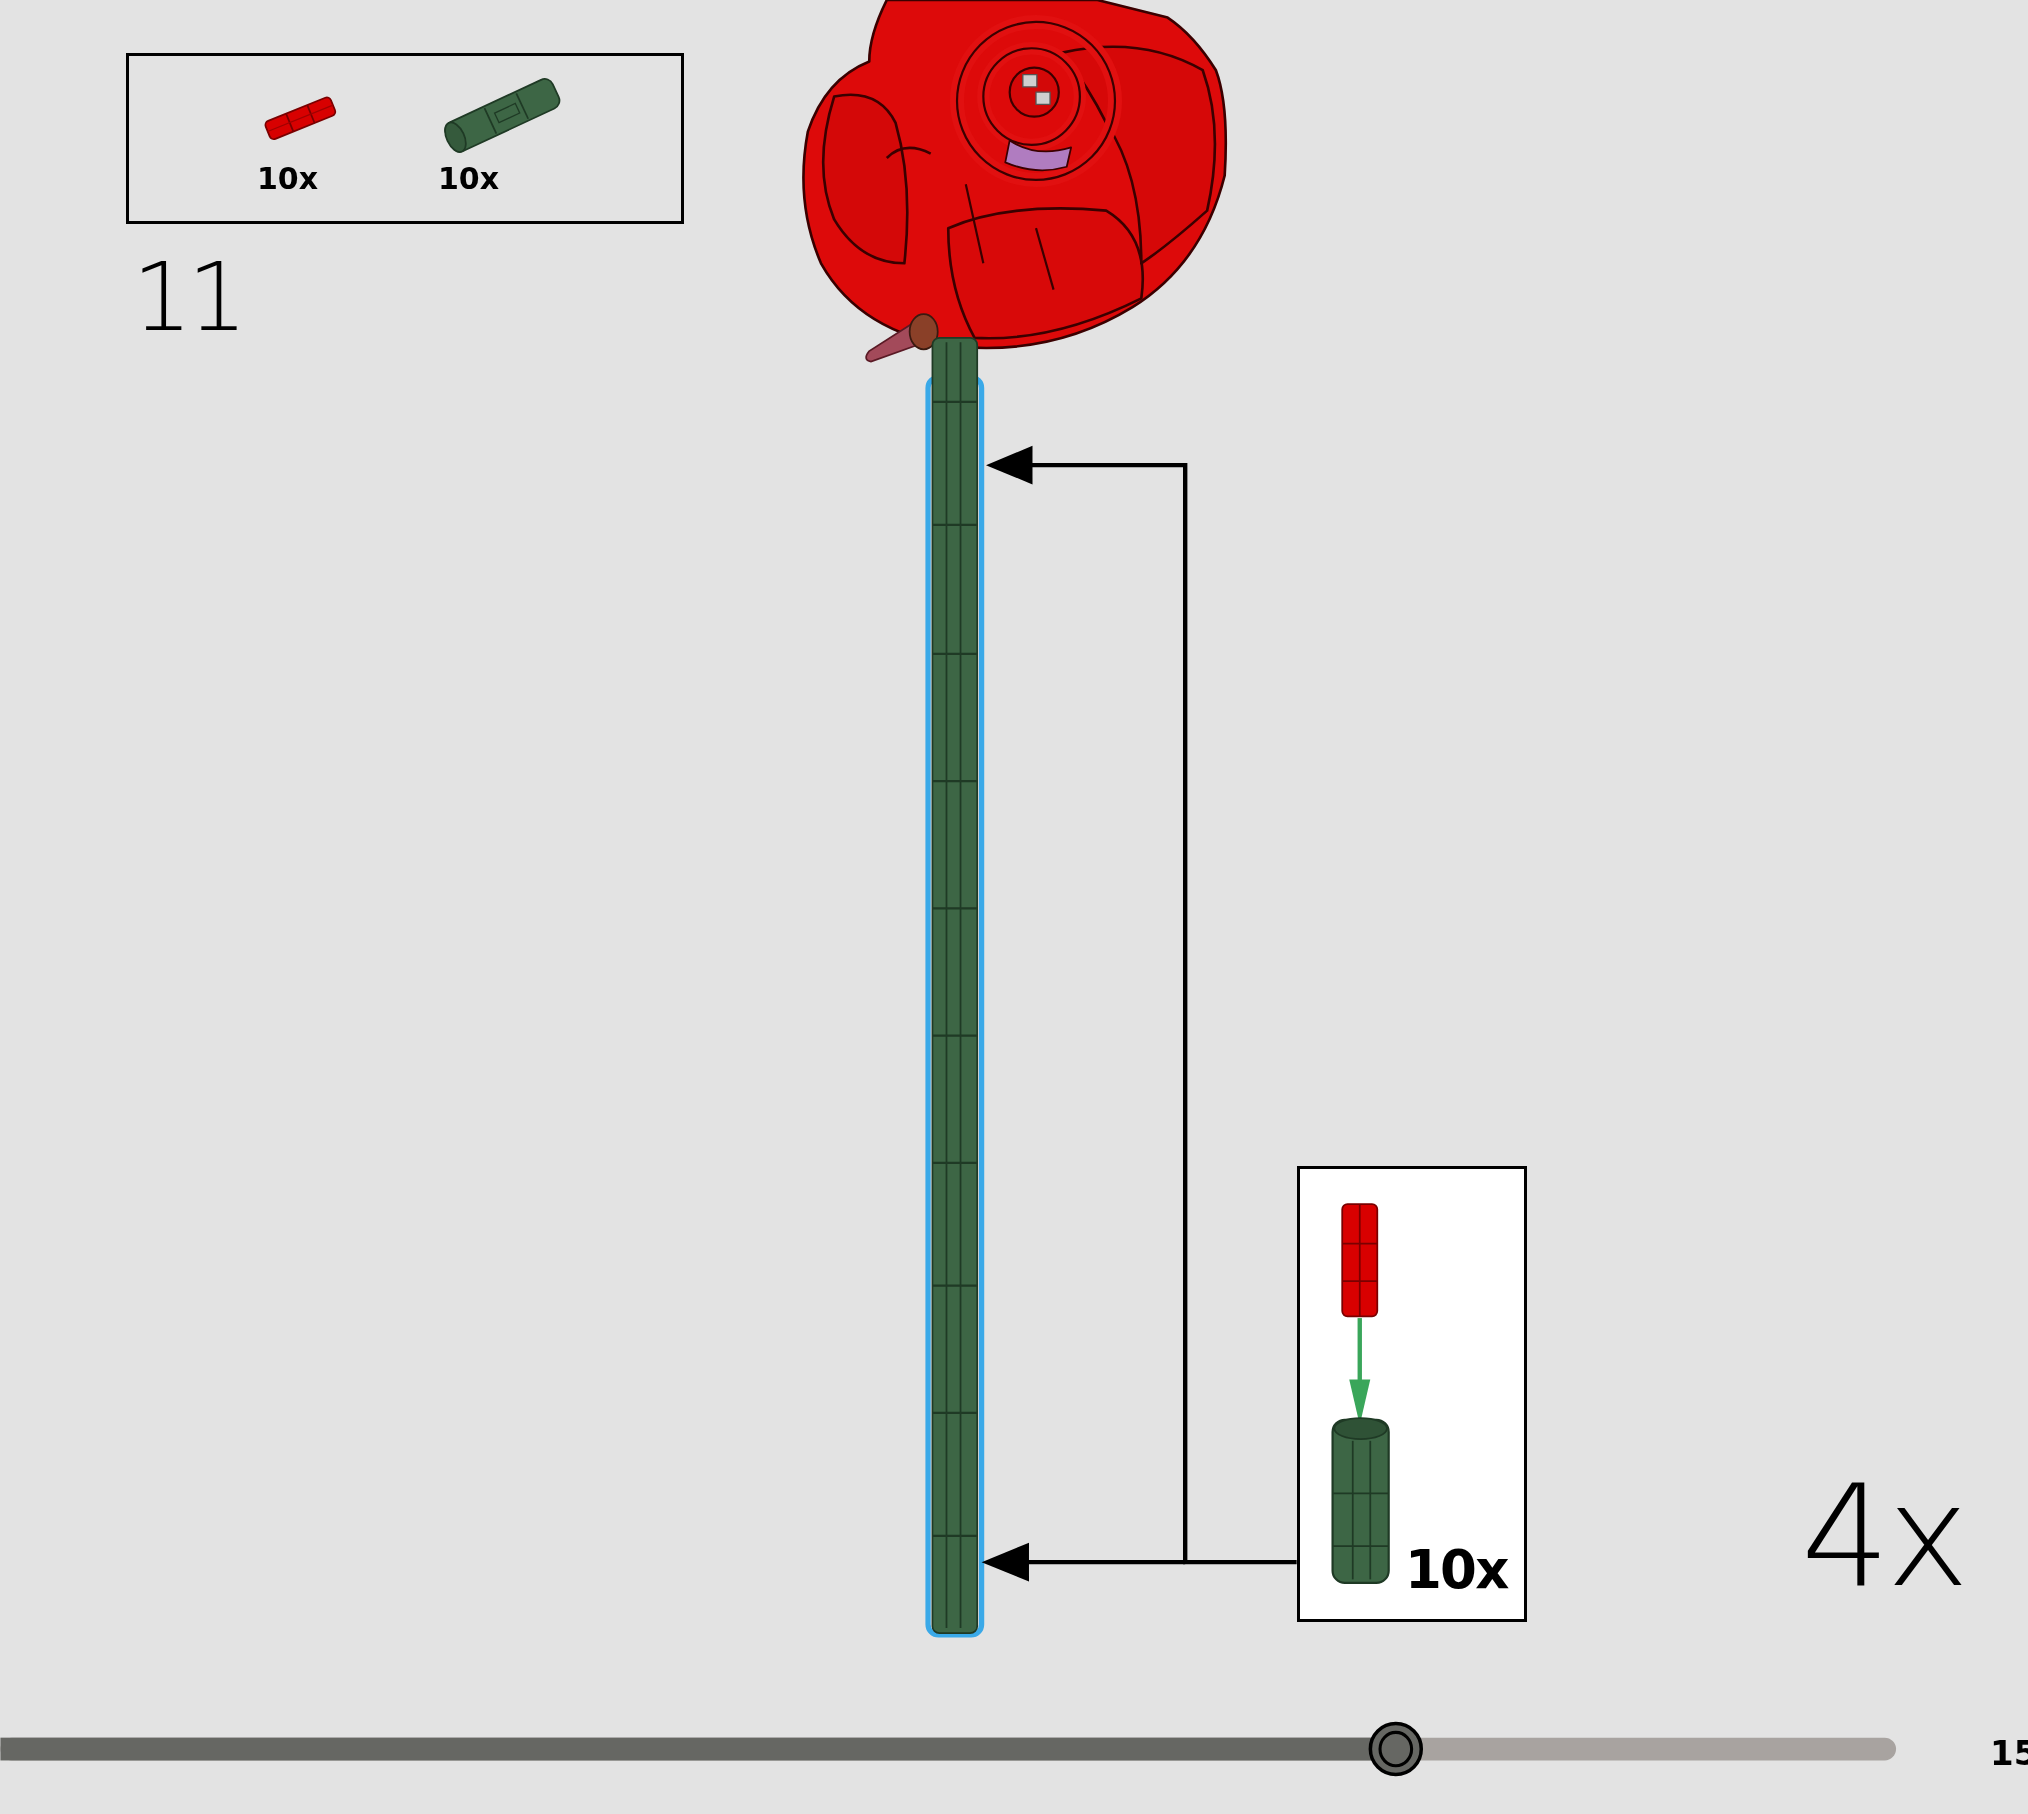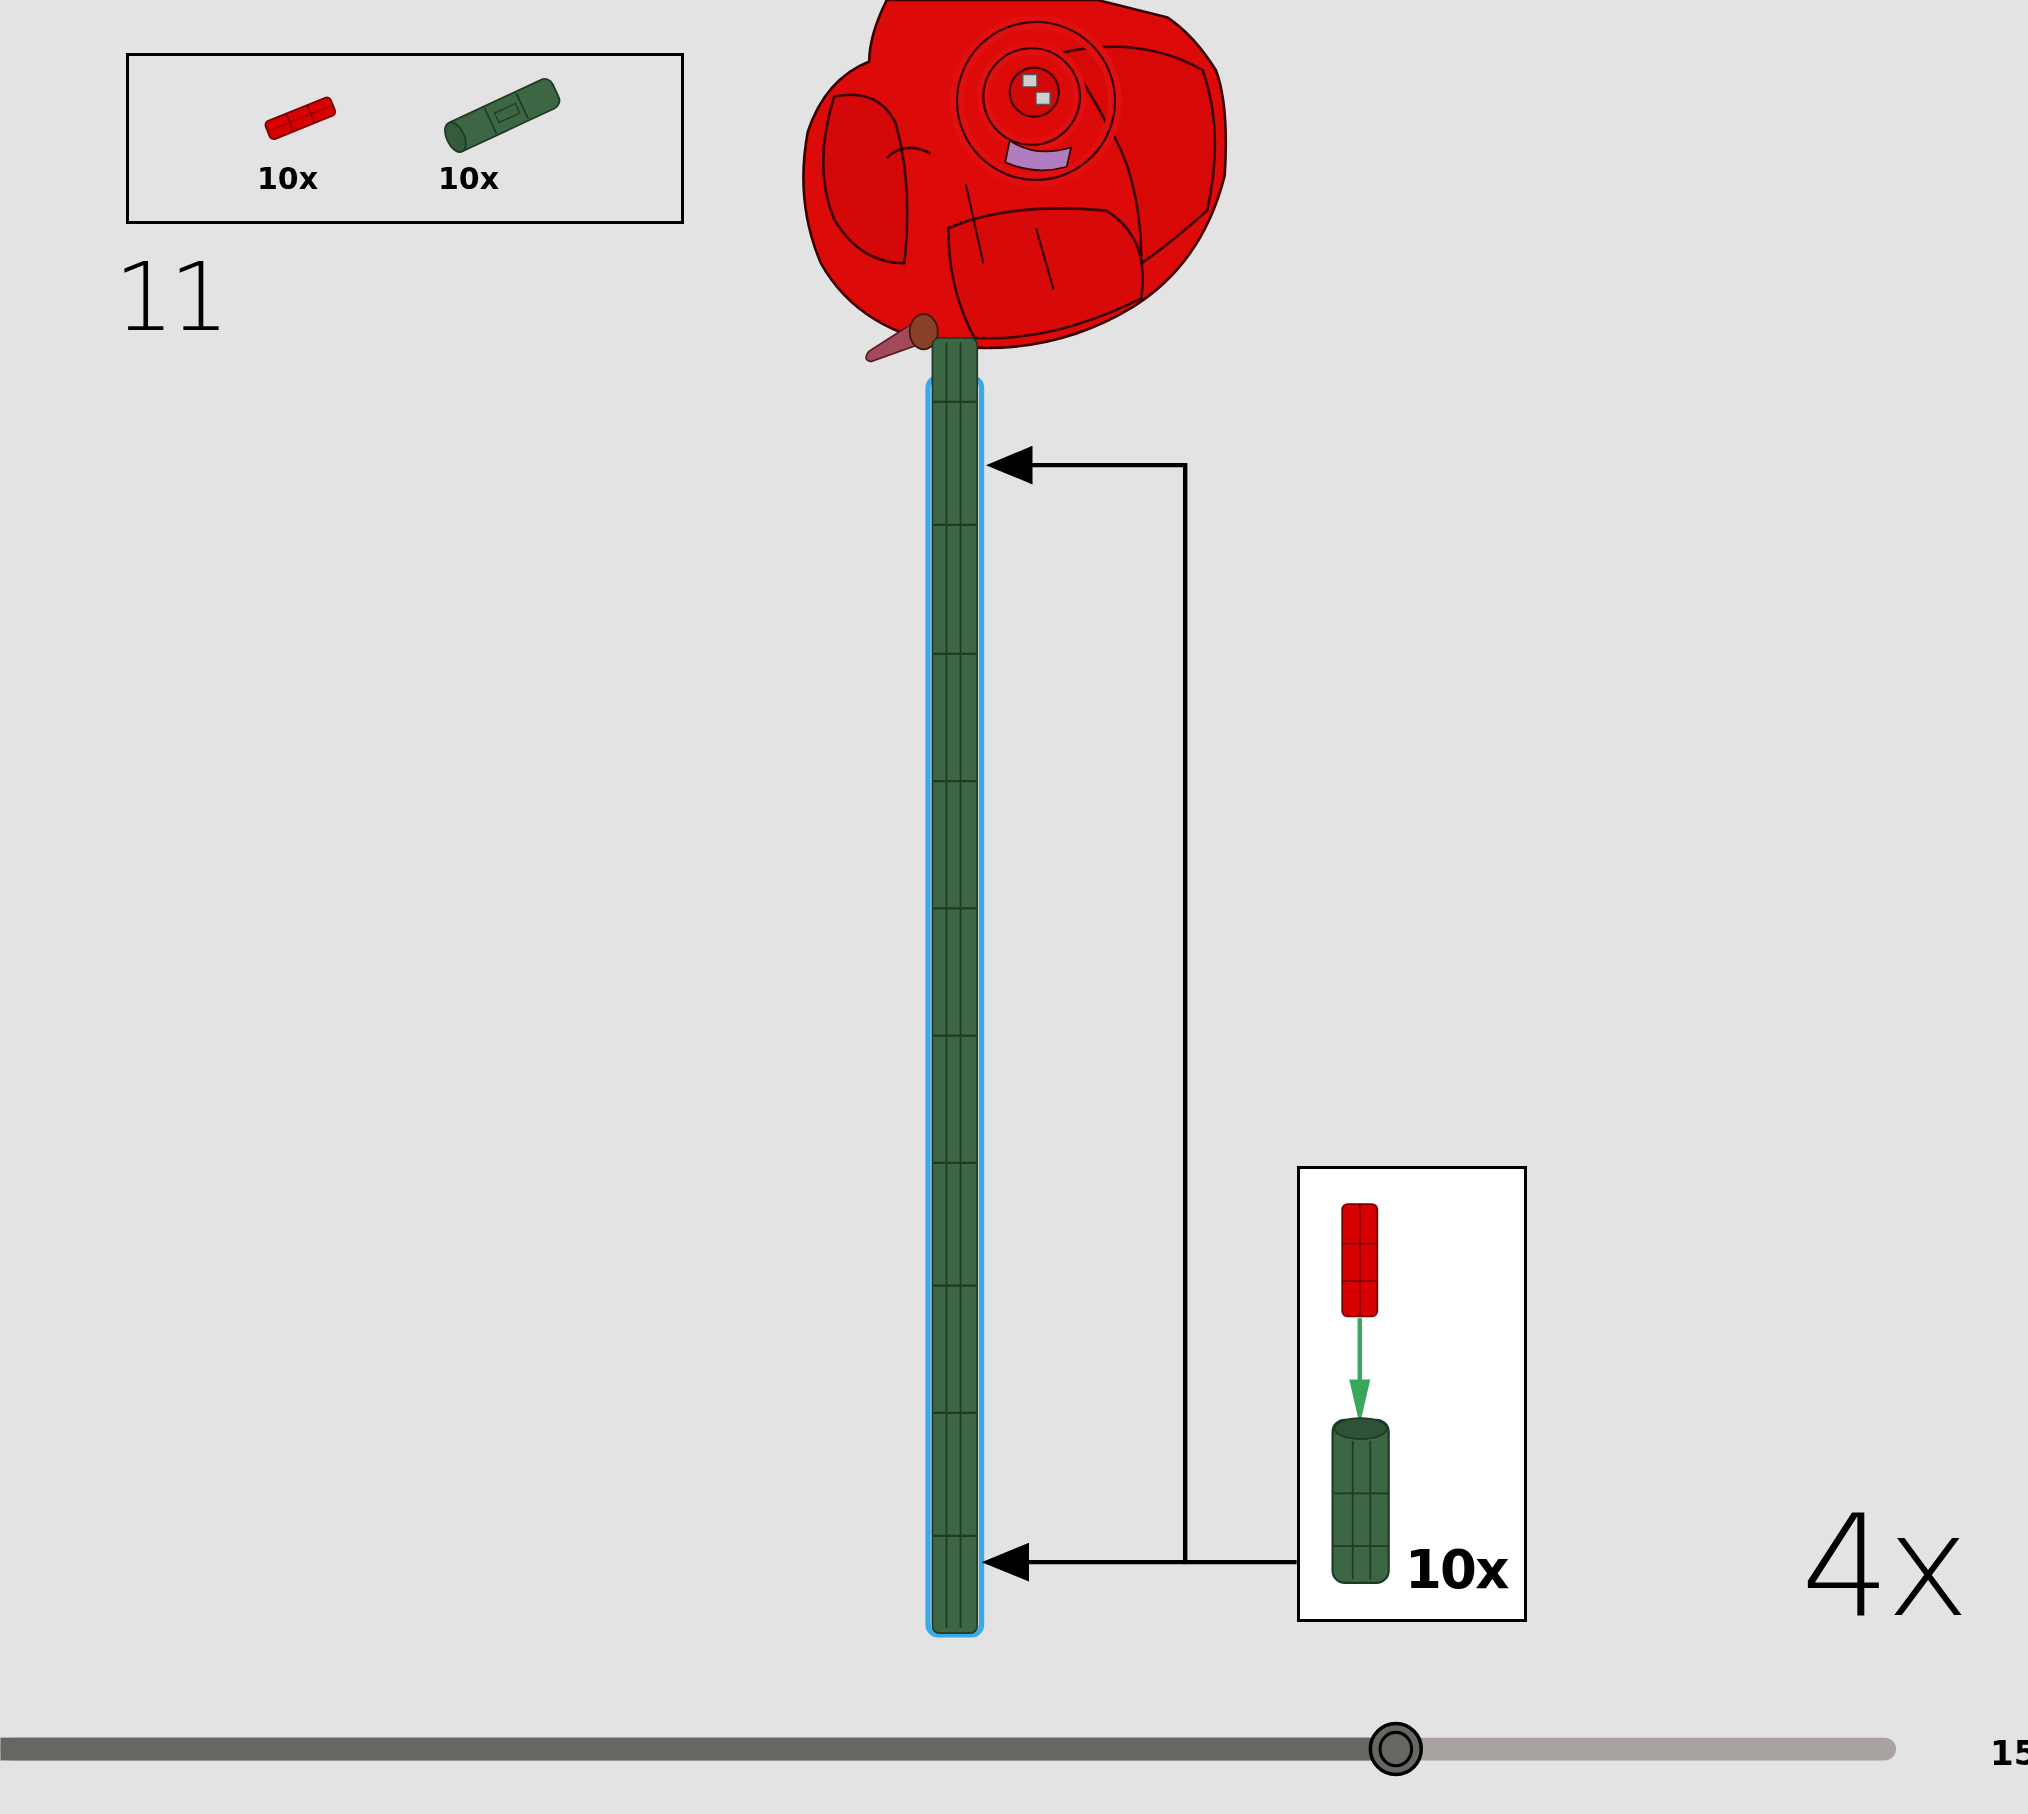--- a/index.html
+++ b/index.html
@@ -1,24 +1,24 @@
 <!DOCTYPE html>
 <html style="font-size:14px"><head>
 <meta charset="utf-8">
 <style>
   html, body { margin:0; padding:0; }
   body { width:2029px; height:1814px; background:#e3e3e3; position:relative; overflow:hidden; font-family:"Liberation Sans", sans-serif; color:#000; }
   .abs { position:absolute;font-weight:bold; }
   .parts-box { left:126px; top:53px; width:558px; height:171px; border:3.5px solid #000; box-sizing:border-box; }
   .part { position:absolute; }
   .part-label { position:absolute; font-size:30px; font-family:"DejaVu Sans", sans-serif; }
-  .step-number { left:114px; top:250px; font-size:95px; font-family:"DejaVu Sans", sans-serif; font-weight:300; line-height:1; letter-spacing:-5.3px; }
+  .step-number { left:132px; top:250px; font-size:95px; font-family:"DejaVu Sans", sans-serif; font-weight:300; line-height:1; letter-spacing:-5.3px; }
   .callout-box { left:1297px; top:1166px; width:230px; height:456px; background:#fff; border:3.5px solid #000; box-sizing:border-box; }
   .callout-qty { position:absolute; left:105px; top:370px; font-size:53px; font-family:"DejaVu Sans", sans-serif; letter-spacing:-1.8px; }
-  .multiplier { left:1801px; top:1497px; font-size:140px; font-family:"DejaVu Sans", sans-serif; font-weight:300; line-height:1; letter-spacing:-3.5px; }
+  .multiplier { left:1801px; top:1467px; font-size:140px; font-family:"DejaVu Sans", sans-serif; font-weight:300; line-height:1; letter-spacing:-3.5px; }
   .page-num { left:1990px; top:1733px; font-size:34px; font-family:"DejaVu Sans", sans-serif; }
   svg { position:absolute; left:0; top:0; }
 </style>
 </head>
 <body>
 
 <div class="abs parts-box">
   <svg class="part" style="left:127px;top:35px;" width="88" height="53" viewBox="0 0 100 60">
     <g transform="rotate(-22 50 30)">
       <rect x="10" y="20" width="80" height="22" rx="5" fill="#d80000" stroke="#7a0000" stroke-width="2"></rect>

